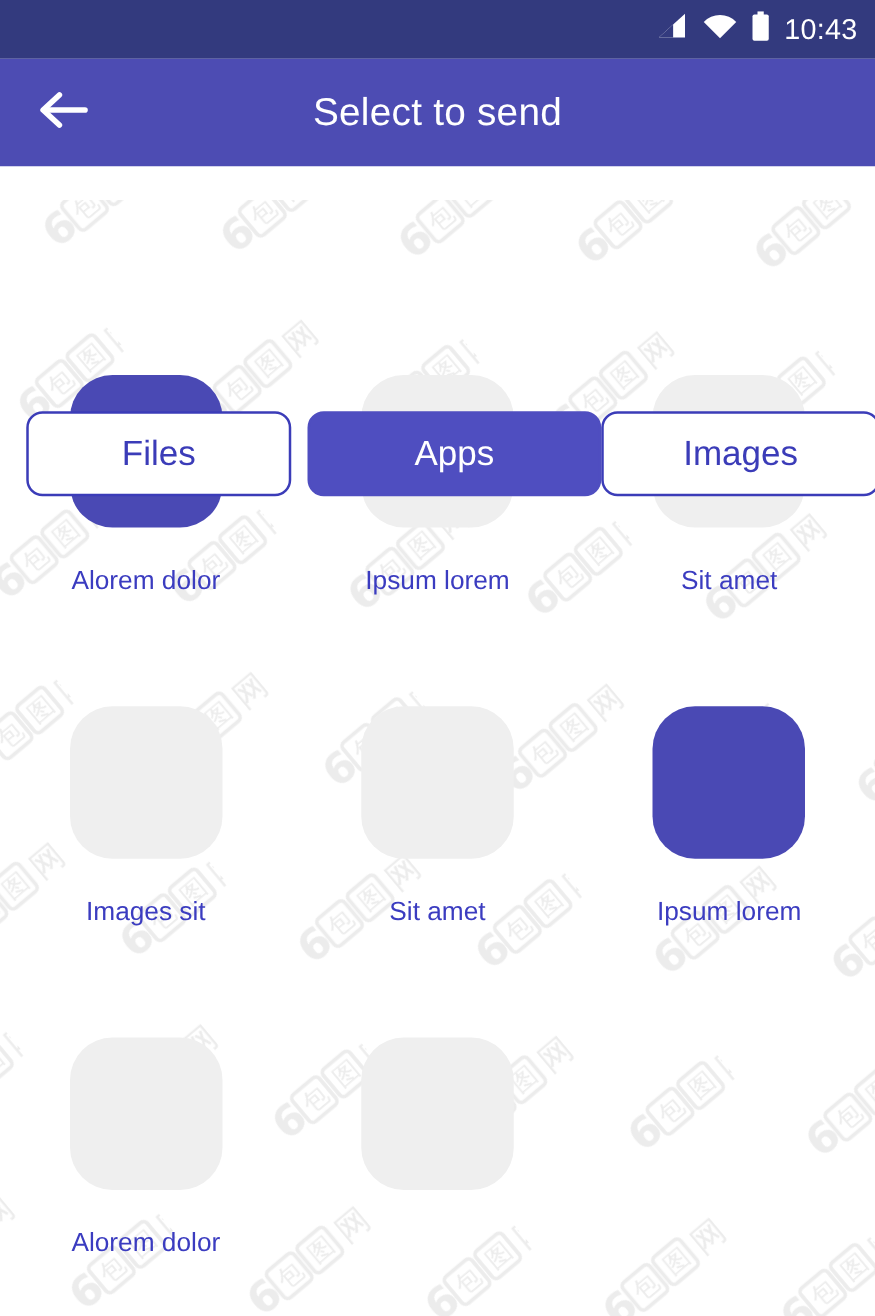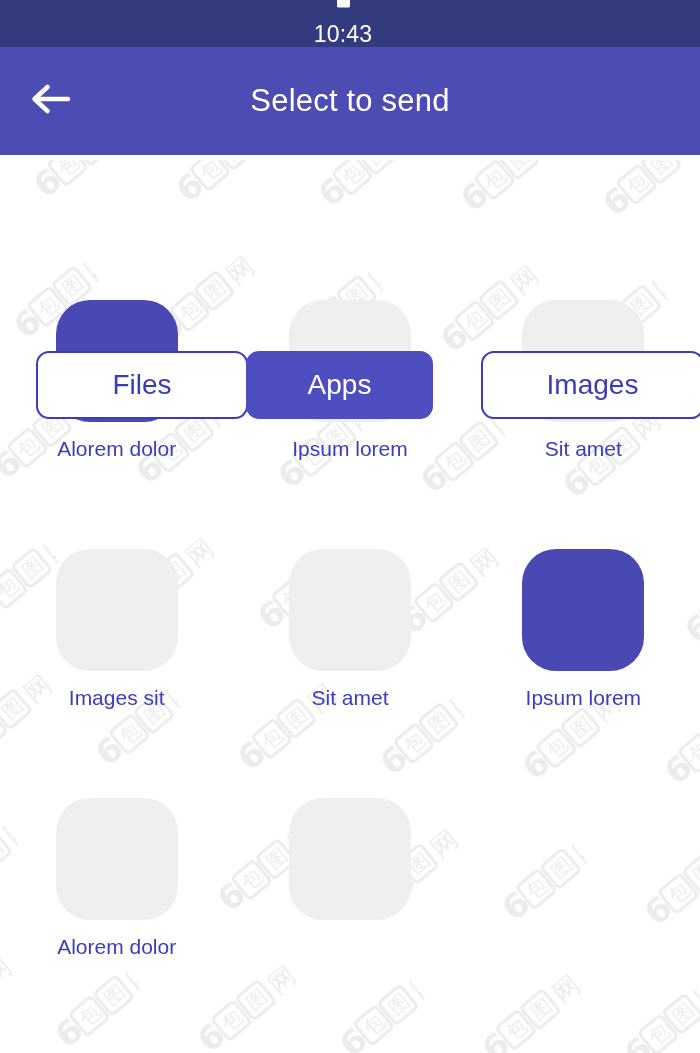--- a/index.html
+++ b/index.html
@@ -30,35 +30,34 @@
   #status-bar {
     position:relative;
     height:47px;
     background:#333a7e;
     display:flex;
     align-items:center;
     justify-content:flex-end;
     padding-right:14px;
     gap:11px;
     z-index:20;
-    flex-direction:column;
   }
   #status-bar .sb-icon { display:block; }
   #status-clock {
     color:#ffffff;
     font-size:23px;
     letter-spacing:0.2px;
     line-height:1;
     padding-bottom:1px;
   }
 
   
   #app-bar {
     position:relative;
-    height:108px;
+    height:86px;
     background:#4d4cb3;
     display:flex;
     align-items:center;
     z-index:20;
   }
   #back-button {
     position:absolute;
     left:22px; top:50%;
     transform:translateY(-50%);
     width:62px; height:62px;
@@ -94,22 +93,22 @@
     cursor:pointer;
     background:#ffffff;
     border:2px solid #3b3cb8;
     color:#3b3cb8;
   }
   .tab.active {
     background:#4f4ec0;
     border-color:#4f4ec0;
     color:#ffffff;
   }
-  #tab-0 { left:36px;  width:212px; }
-  #tab-1 { left:246px; width:187px; }
+  #tab-0 { left:21px;  width:212px; }
+  #tab-1 { left:246px; width:235px; }
   #tab-2 { left:481px; width:223px; }
 
   
   #app-grid {
     position:absolute;
     left:0; top:300px;
     width:700px;
     z-index:8;
     display:grid;
     grid-template-columns:repeat(3, 1fr);
@@ -124,21 +123,21 @@
     align-items:center;
     cursor:pointer;
   }
   .app-tile {
     width:122px; height:122px;
     border-radius:34px;
     background:#efefef;
   }
   .app-tile.selected { background:#4a49b4; }
   .app-label {
-    margin-top:15px;
+    margin-top:31px;
     font-size:21px;
     color:#3b3cc0;
     line-height:1.1;
     white-space:nowrap;
   }
   .grid-cell.empty { visibility:hidden; }
 </style>
 </head>
 <body>
 

